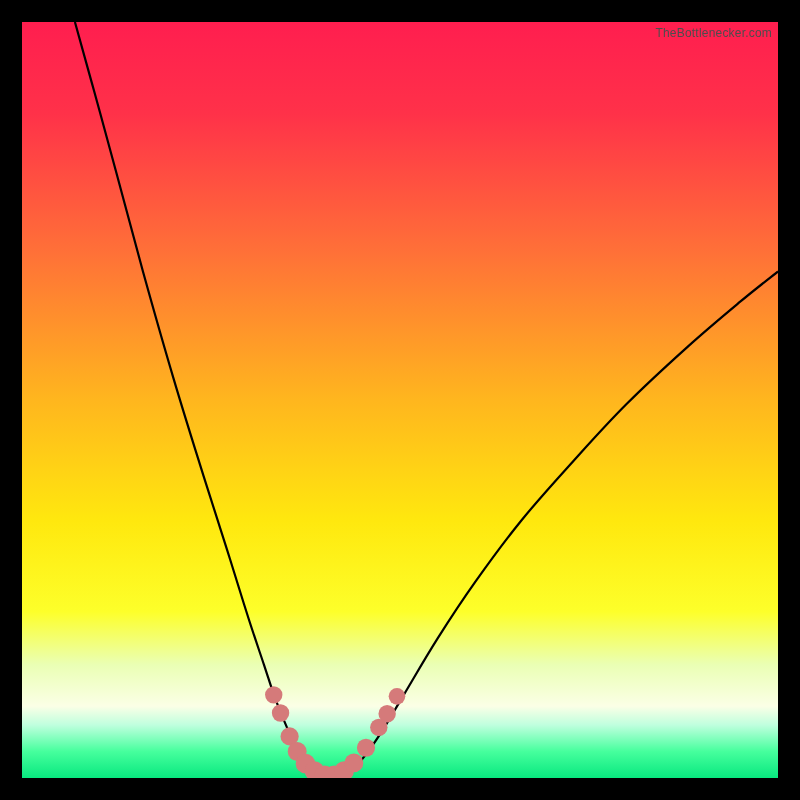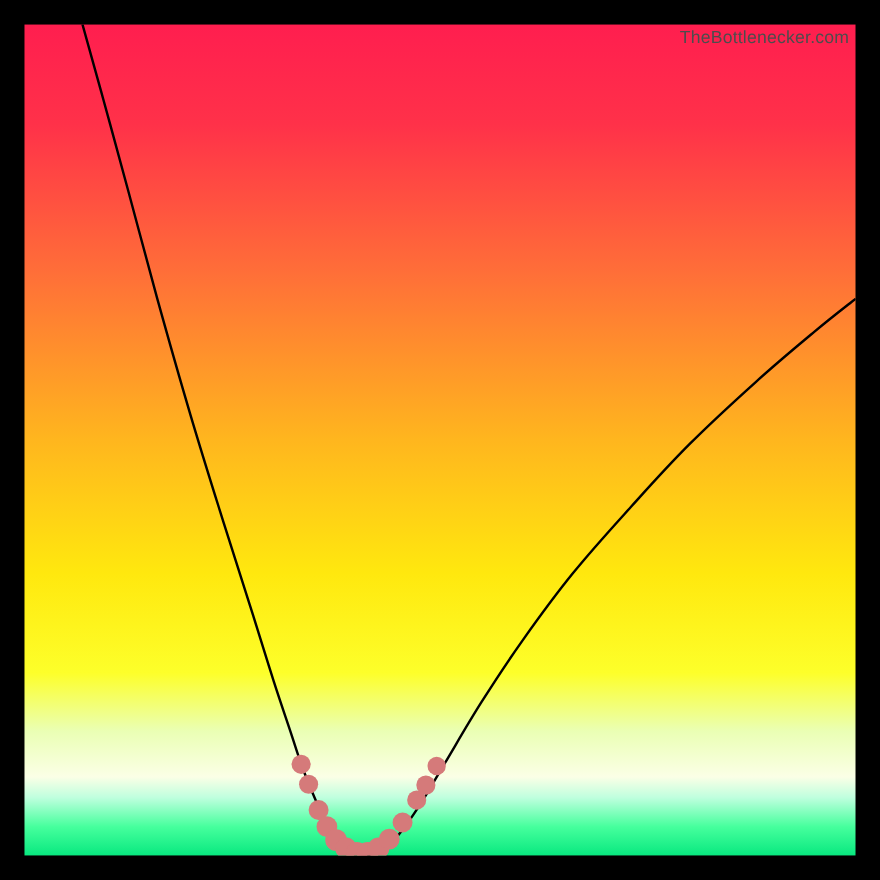--- a/index.html
+++ b/index.html
@@ -17,21 +17,21 @@
     overflow: hidden;
   }
   .gradient {
     position: absolute;
     inset: 0;
   }
   .watermark {
     position: absolute;
     top: 26px; right: 28px;
     color: #4d4d4d;
-    font-size: 16px;
+    font-size: 12px;
     letter-spacing: 0.2px;
     font-weight: 400;
   }
   svg.curves {
     position: absolute;
     inset: 0;
     width: 100%;
     height: 100%;
   }
 </style>

